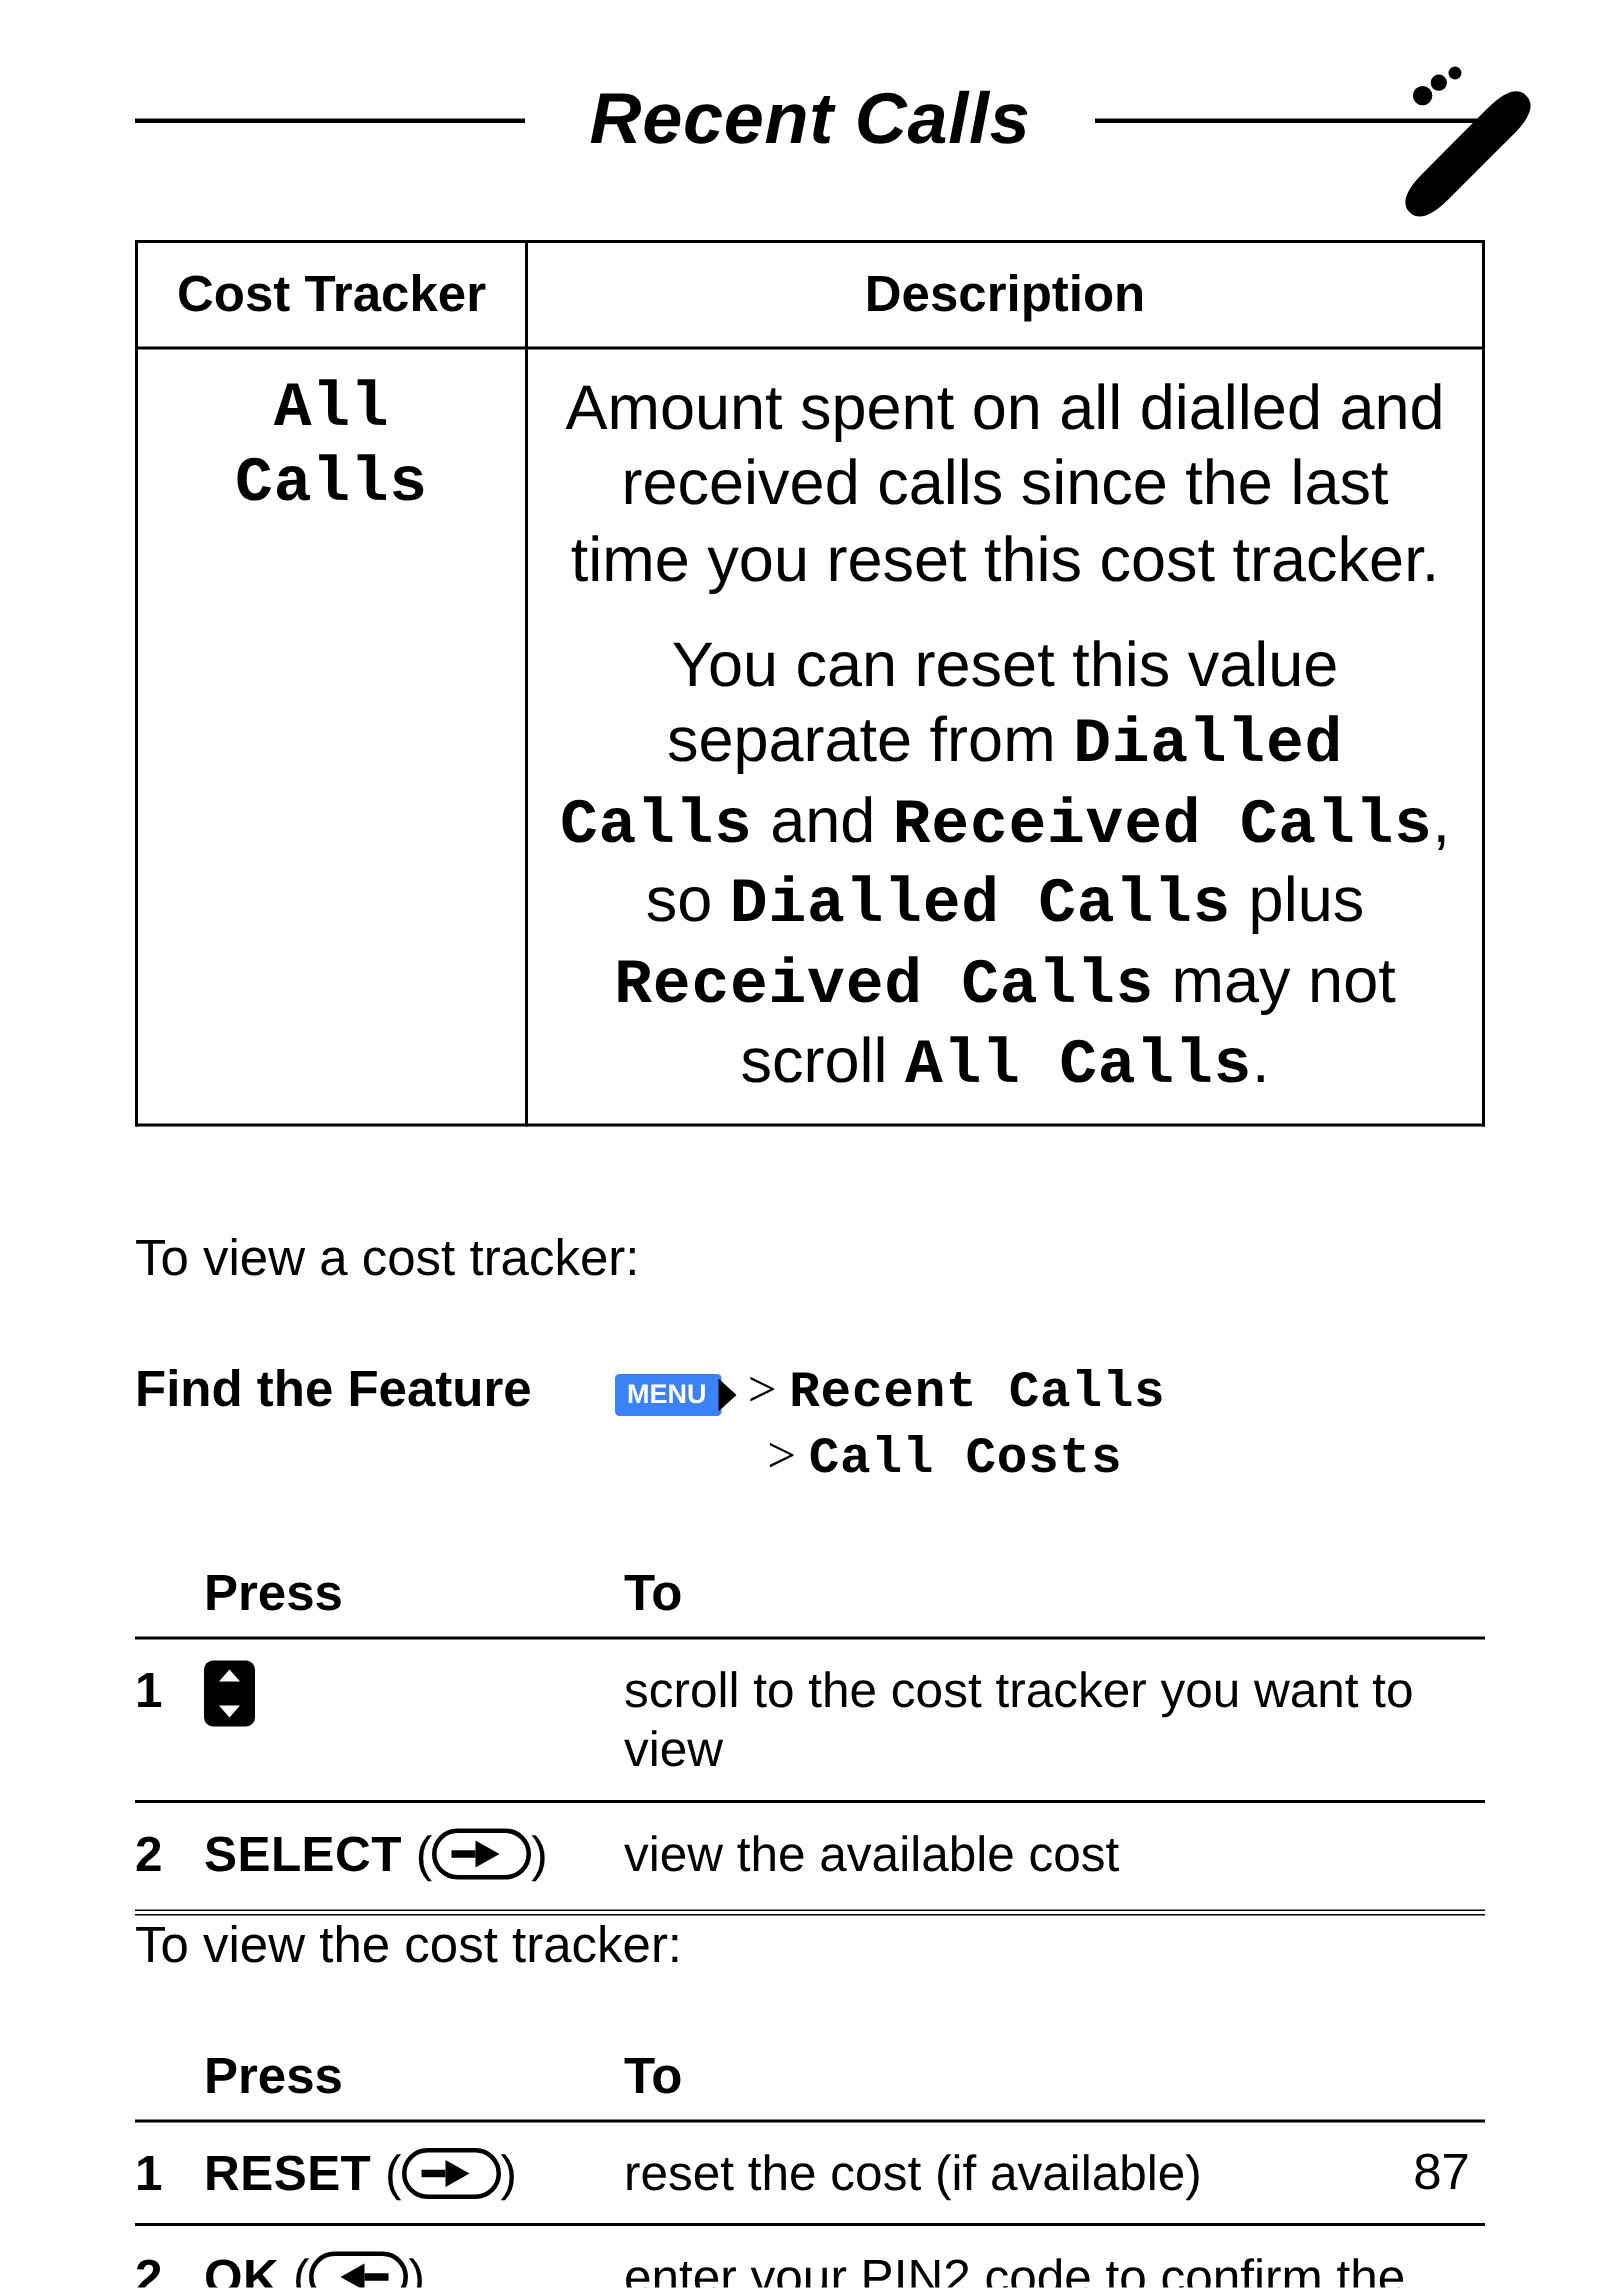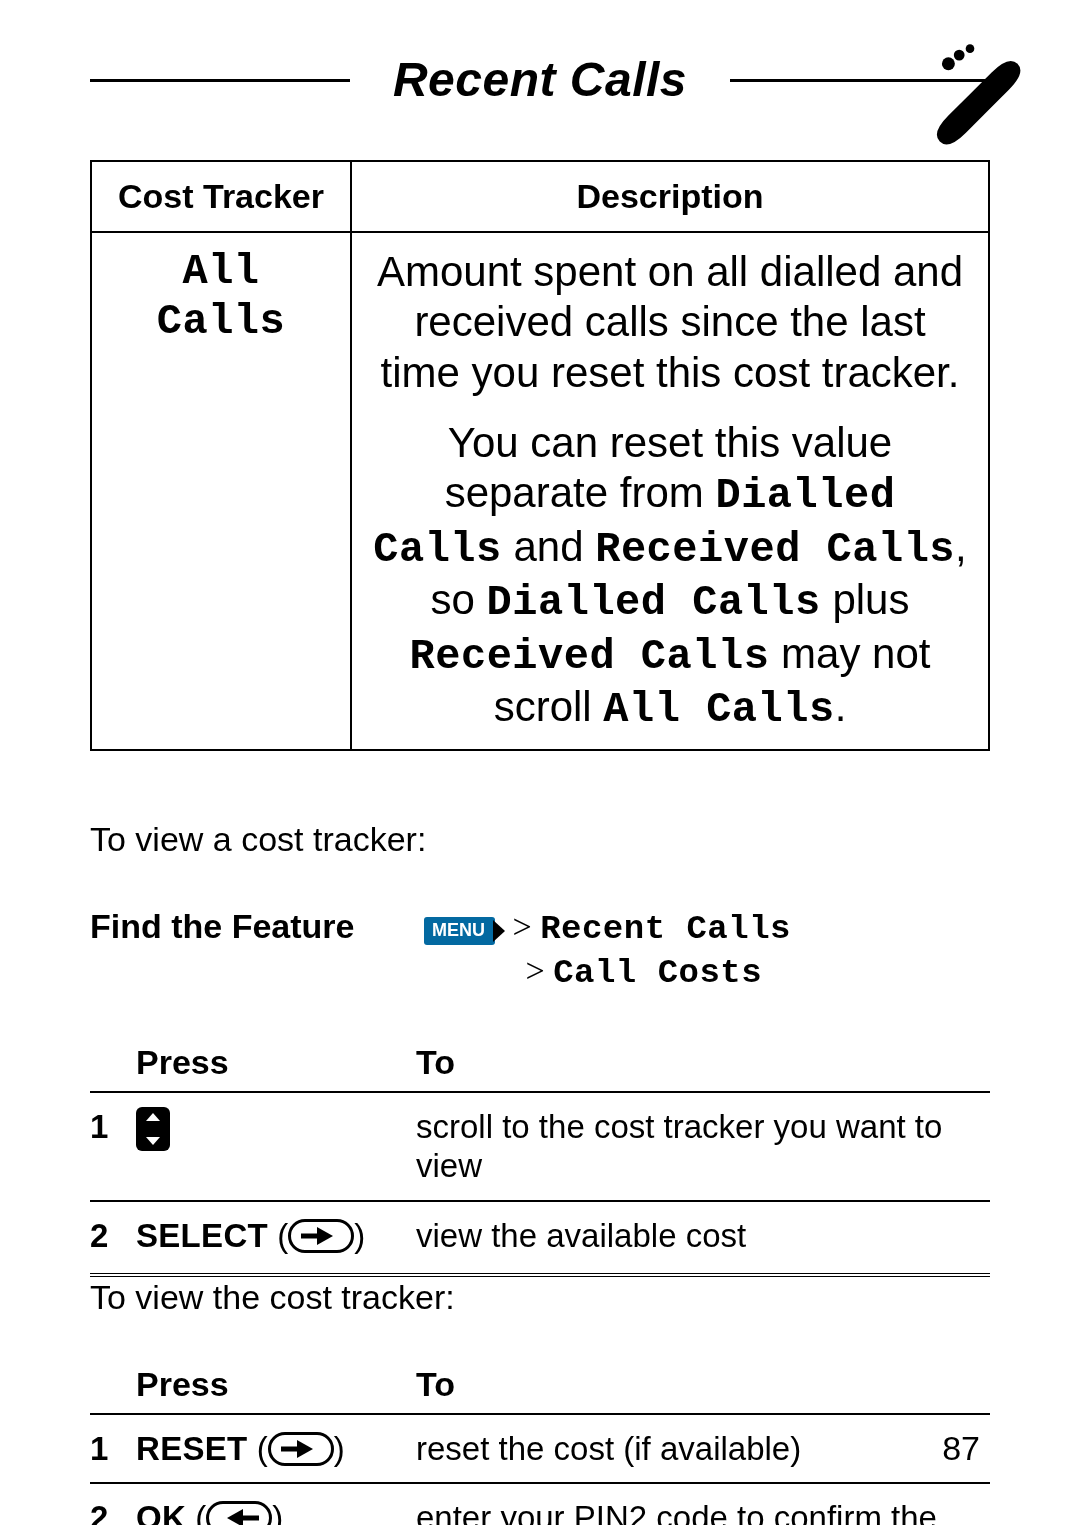--- a/index.html
+++ b/index.html
@@ -31,25 +31,25 @@
 .ct col.c1{width:260px}
 .mono{font-family:"Courier New",Courier,monospace;font-weight:700;letter-spacing:.5px}
 .ct td{font-size:42px}
 .ct td p{margin:0 0 20px 0}
 .ct td p:last-child{margin-bottom:0}
 
 
 .lead{margin:0 0 46px 0;font-size:34px}
 
 
-.ftf{display:flex;align-items:flex-start;gap:44px;margin:0 0 48px 0}
+.ftf{display:flex;align-items:flex-start;gap:30px;margin:0 0 48px 0}
 .ftf-label{font-weight:800;font-family:"Arial Black",Arial,sans-serif;font-size:34px;min-width:290px}
 .path{font-size:34px}
 .menu-pill{
-  display:inline-flex;align-items:center;background:#0369a1;color:#fff;
+  display:inline-flex;align-items:center;background:#3b82f6;color:#fff;
   font-size:18px;font-weight:700;padding:3px 10px 3px 8px;border-radius:3px;
   vertical-align:2px;position:relative;margin-right:8px;
 }
 .menu-pill::after{
   content:"";position:absolute;right:-10px;top:50%;transform:translateY(-50%);
   border-left:12px solid #000;border-top:11px solid transparent;border-bottom:11px solid transparent;
 }
 .gt{font-family:"Times New Roman",serif}
 
 

